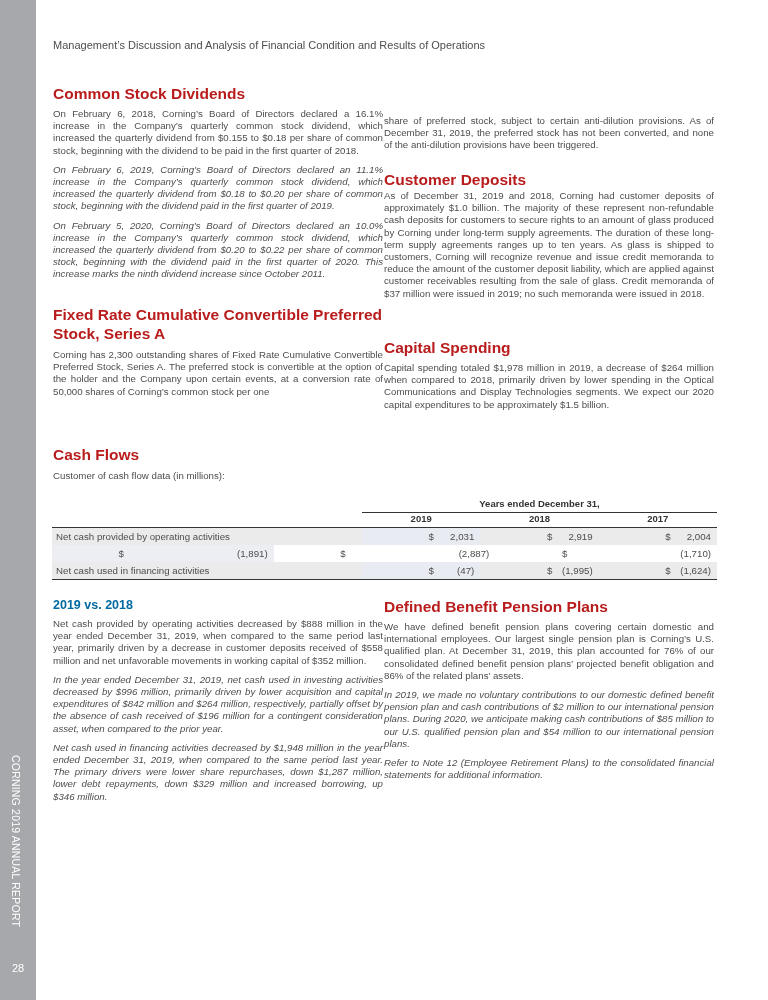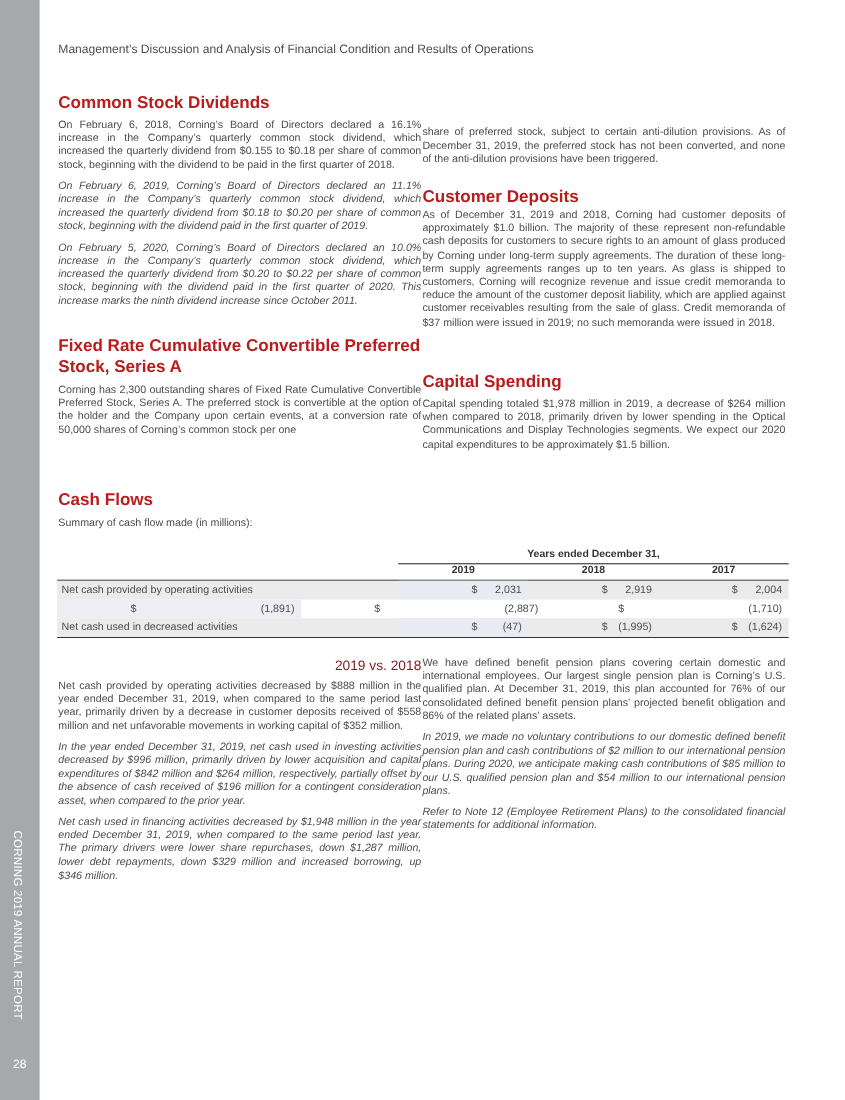--- a/index.html
+++ b/index.html
@@ -28,23 +28,22 @@
     font-size: 11px; color: #4d4d4d;
   }
   .col { position: absolute; width: 330px; }
   .col-left { left: 53px; }
   .col-right { left: 384px; }
   h2 {
     margin: 0; font-size: 15.5px; line-height: 19px; font-weight: bold;
     color: #b91c1c;
   }
   h3 {
-    margin: 0; font-size: 12.5px; line-height: 16px; font-weight: normal;
-    color: #7f1d1d;
-    text-align: right;
+    margin: 0; font-size: 12.5px; line-height: 16px; font-weight: bold;
+    color: #0369a1;
   }
   p {
     margin: 0; font-size: 9.7px; line-height: 12.2px; text-align: justify;
     color: #4d4d4d;
   }
   p + p { margin-top: 7px; font-style: italic; }
   .sum-line { font-size: 9.7px; color: #4d4d4d; }
 
   
   .cf-table {
@@ -105,21 +104,21 @@
   <p>As of December 31, 2019 and 2018, Corning had customer deposits of approximately $1.0 billion. The majority of these represent non-refundable cash deposits for customers to secure rights to an amount of glass produced by Corning under long-term supply agreements. The duration of these long-term supply agreements ranges up to ten years. As glass is shipped to customers, Corning will recognize revenue and issue credit memoranda to reduce the amount of the customer deposit liability, which are applied against customer receivables resulting from the sale of glass. Credit memoranda of $37 million were issued in 2019; no such memoranda were issued in 2018.</p>
 </div>
 
 <div class="col col-right" style="top:338px;">
   <h2 style="margin-bottom:5px;">Capital Spending</h2>
   <p>Capital spending totaled $1,978 million in 2019, a decrease of $264 million when compared to 2018, primarily driven by lower spending in the Optical Communications and Display Technologies segments. We expect our 2020 capital expenditures to be approximately $1.5 billion.</p>
 </div>
 
 <div class="col col-left" style="top:445px; width:400px;">
   <h2 style="margin-bottom:6px;">Cash Flows</h2>
-  <div class="sum-line">Summary of cash flow made (in millions):</div>
+  <div class="sum-line">Customer of cash flow data (in millions):</div>
 </div>
 
 <div class="cf-table">
   <div class="cf-yearsrow">Years ended December 31,</div>
   <div class="cf-head">
     <span>2019</span>
     <span>2018</span>
     <span>2017</span>
   </div>
   <div class="cf-body">
@@ -146,21 +145,21 @@
       <div class="cell">
           <span class="dol">$</span>
           <span class="amt">(2,887)</span>
         </div>
       <div class="cell">
           <span class="dol">$</span>
           <span class="amt">(1,710)</span>
         </div>
     </div>
     <div class="cf-row shaded">
-      <div class="label">Net cash used in decreased activities</div>
+      <div class="label">Net cash used in financing activities</div>
       <div class="cell hl">
           <span class="dol">$</span>
           <span class="amt">(47)</span>
         </div>
       <div class="cell">
           <span class="dol">$</span>
           <span class="amt">(1,995)</span>
         </div>
       <div class="cell">
           <span class="dol">$</span>
@@ -171,16 +170,17 @@
 </div>
 
 <div class="col col-left" style="top:597px;">
   <h3 style="margin-bottom:5px;">2019 vs. 2018</h3>
   <p>Net cash provided by operating activities decreased by $888 million in the year ended December 31, 2019, when compared to the same period last year, primarily driven by a decrease in customer deposits received of $558 million and net unfavorable movements in working capital of $352 million.</p>
   <p>In the year ended December 31, 2019, net cash used in investing activities decreased by $996 million, primarily driven by lower acquisition and capital expenditures of $842 million and $264 million, respectively, partially offset by the absence of cash received of $196 million for a contingent consideration asset, when compared to the prior year.</p>
   <p>Net cash used in financing activities decreased by $1,948 million in the year ended December 31, 2019, when compared to the same period last year. The primary drivers were lower share repurchases, down $1,287 million, lower debt repayments, down $329 million and increased borrowing, up $346 million.</p>
 </div>
 
 <div class="col col-right" style="top:597px;">
+  <h2 style="margin-bottom:5px;">Defined Benefit Pension Plans</h2>
   <p>We have defined benefit pension plans covering certain domestic and international employees. Our largest single pension plan is Corning’s U.S. qualified plan. At December 31, 2019, this plan accounted for 76% of our consolidated defined benefit pension plans’ projected benefit obligation and 86% of the related plans’ assets.</p>
   <p>In 2019, we made no voluntary contributions to our domestic defined benefit pension plan and cash contributions of $2 million to our international pension plans. During 2020, we anticipate making cash contributions of $85 million to our U.S. qualified pension plan and $54 million to our international pension plans.</p>
   <p>Refer to Note 12 (Employee Retirement Plans) to the consolidated financial statements for additional information.</p>
 </div>
 
 </body></html>

